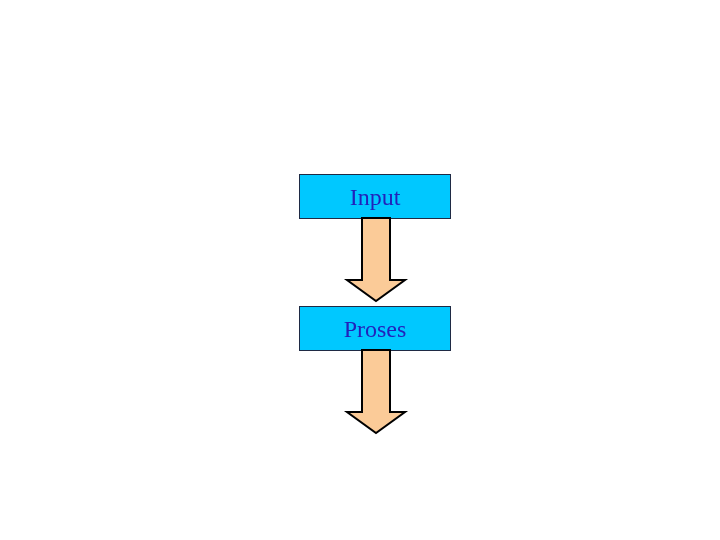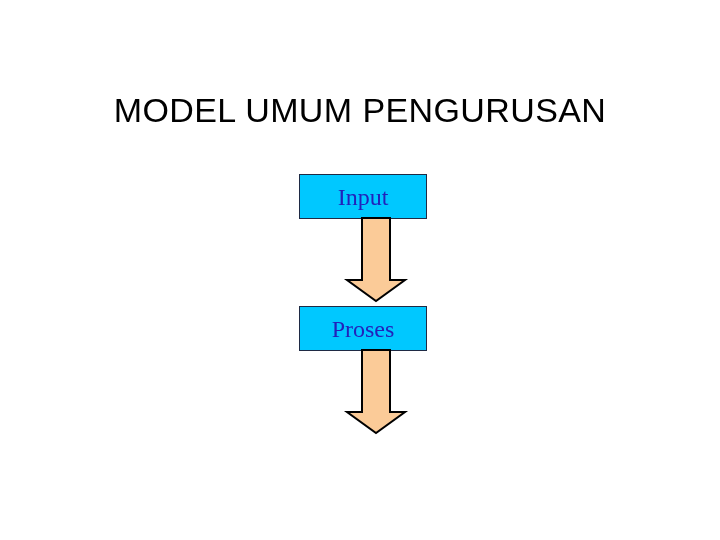--- a/index.html
+++ b/index.html
@@ -29,21 +29,21 @@
     letter-spacing: 0.4px;
     color: #000000;
     line-height: 40px;
     white-space: nowrap;
   }
 
   
   .proc-box {
     position: absolute;
     left: 299px;
-    width: 128px;
+    width: 152px;
     height: 45px;
     box-sizing: border-box;
     background: #00C8FF;
     border: 1.5px solid #1F2A44;
     display: flex;
     align-items: center;
     justify-content: center;
   }
   .proc-box .proc-label {
     font-family: "Liberation Serif", serif;
@@ -71,21 +71,20 @@
     width: 60px;
     height: 86px;
     overflow: visible;
   }
 </style>
 </head>
 <body>
 
 <div id="canvas">
 
-  <div id="slide-title">MODEL UMUM PENGURUSAN</div>
 
   <div class="proc-box" id="box-input">
     <span class="proc-label">Input</span>
   </div>
 
   <div class="flow-arrow" id="arrow-1">
     <svg viewBox="0 0 60 86" xmlns="http://www.w3.org/2000/svg">
       <polygon points="16,1 44,1 44,63 59,63 30,84 1,63 16,63" fill="#FBCB98" stroke="#000000" stroke-width="2" stroke-linejoin="miter"></polygon>
     </svg>
   </div>

